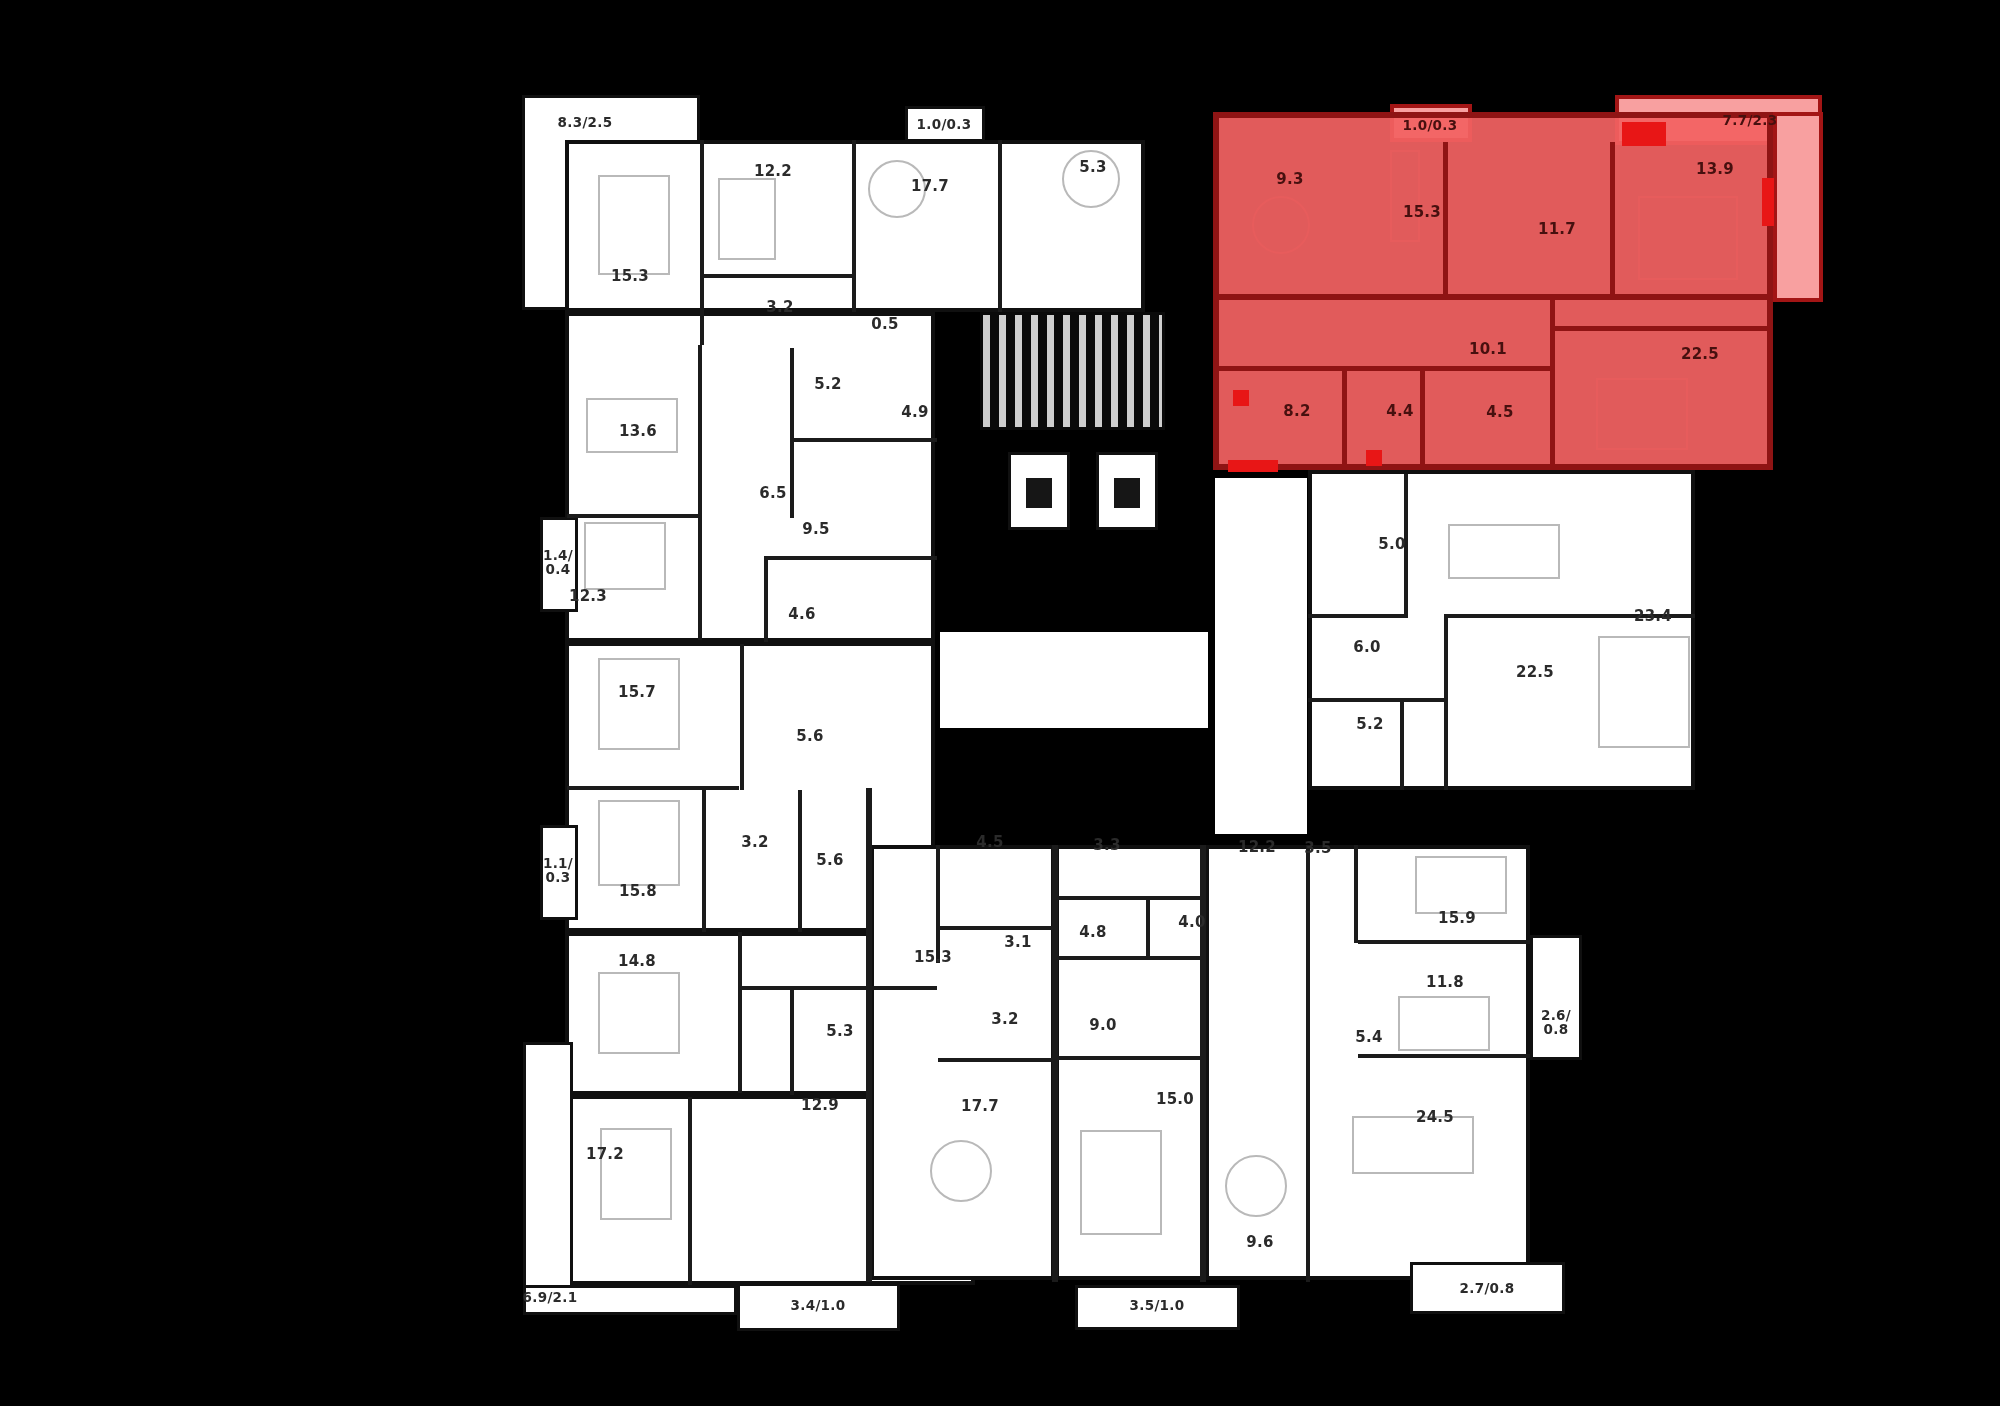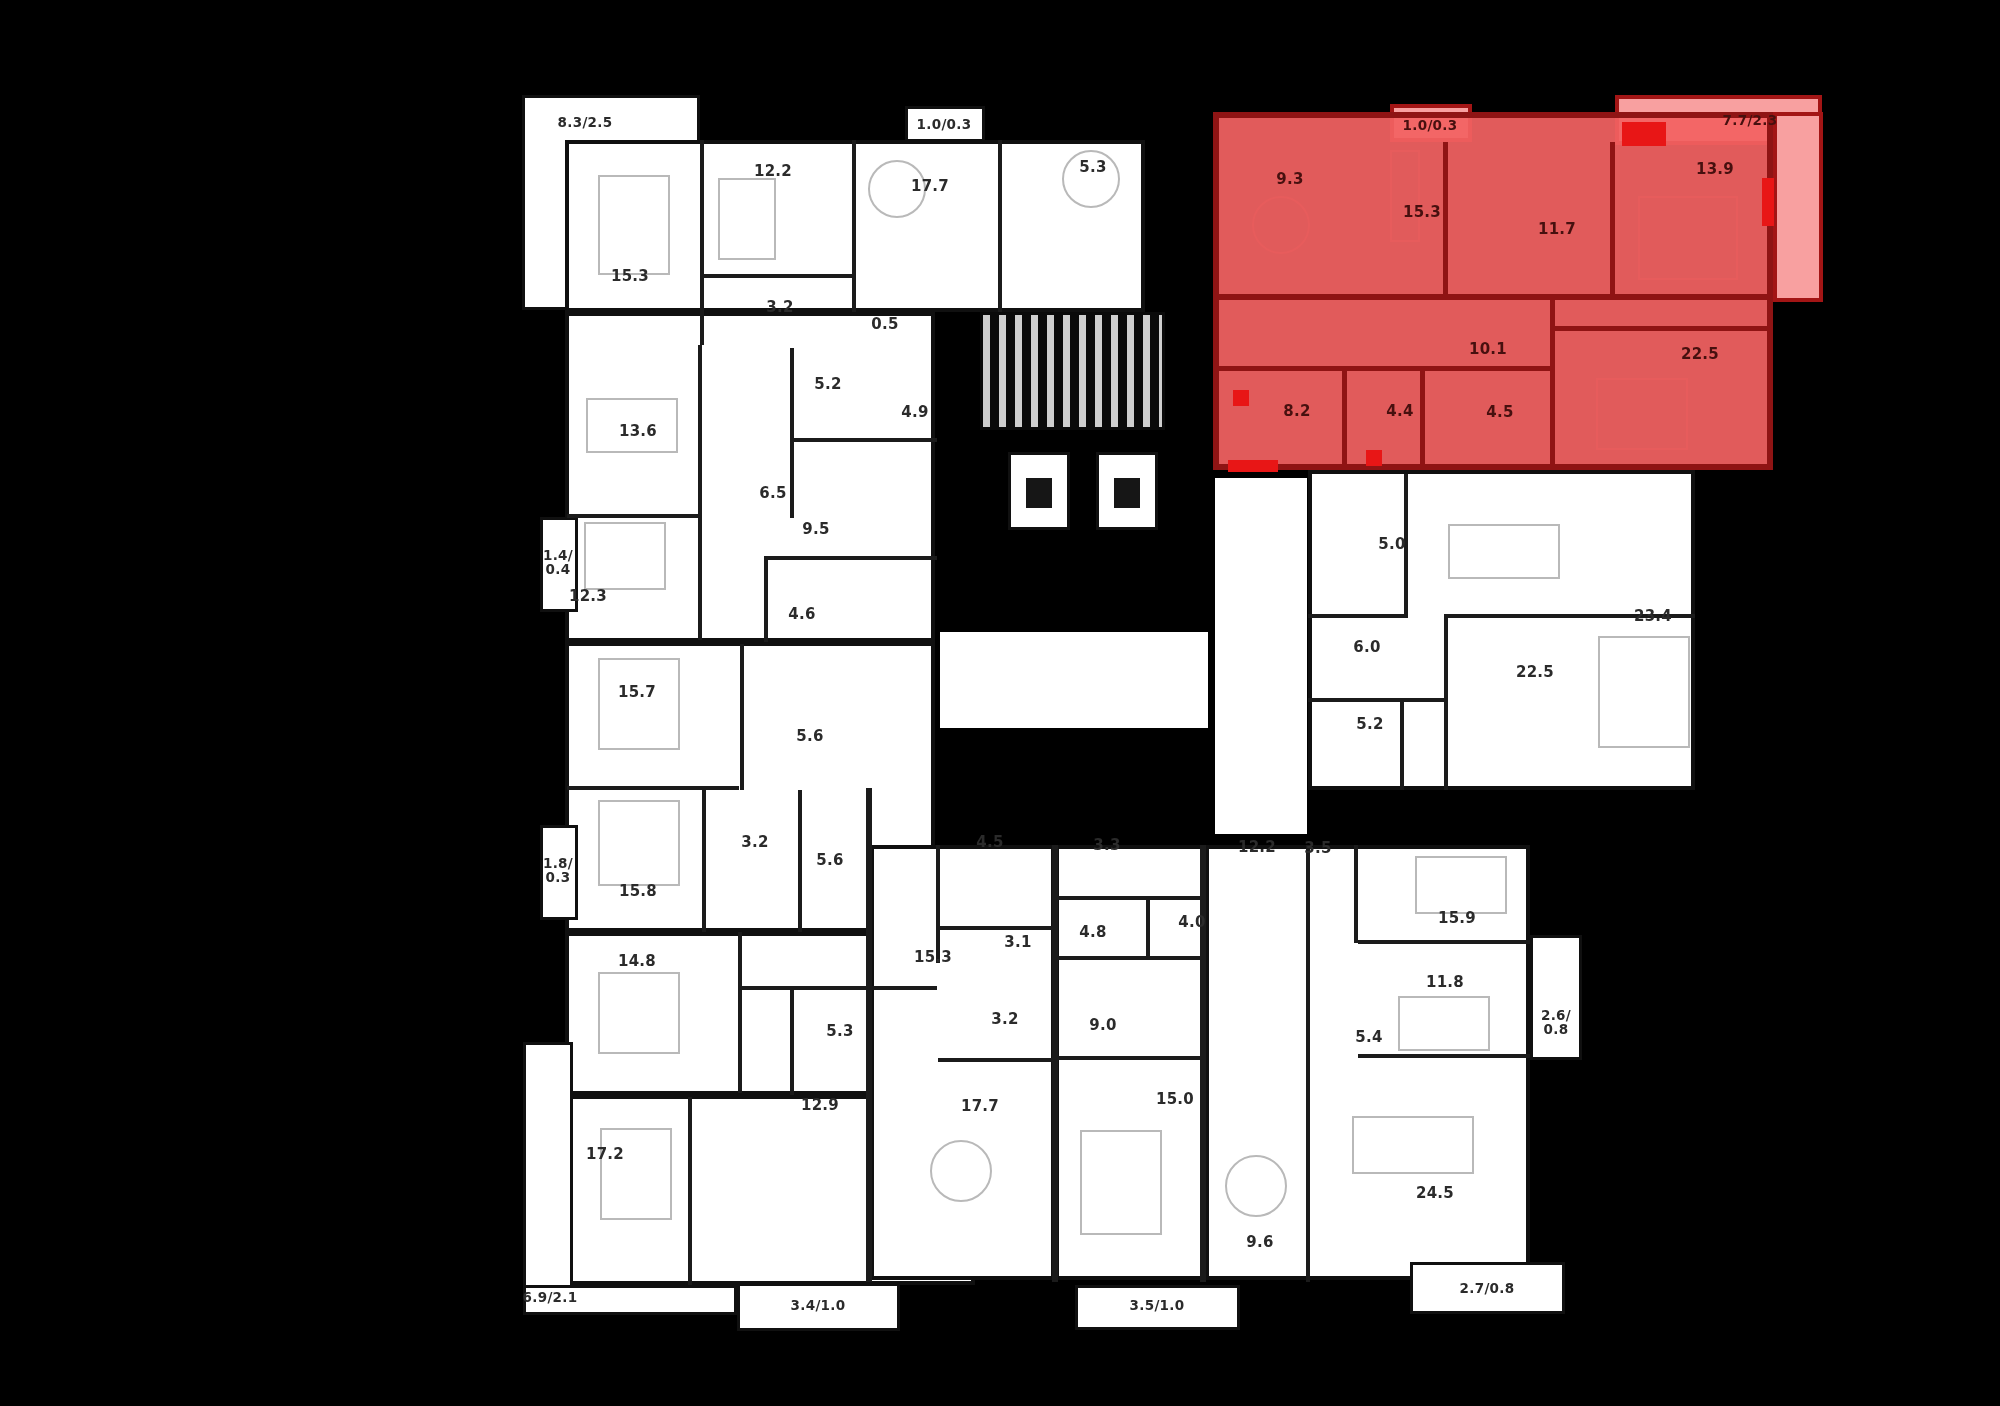--- a/index.html
+++ b/index.html
@@ -168,32 +168,32 @@
       <span class="lbl " style="left: 1107px; top: 846px;">3.3</span>
       <span class="lbl " style="left: 1093px; top: 933px;">4.8</span>
       <span class="lbl " style="left: 1192px; top: 923px;">4.0</span>
       <span class="lbl " style="left: 1103px; top: 1026px;">9.0</span>
       <span class="lbl " style="left: 1175px; top: 1100px;">15.0</span>
       <span class="lbl " style="left: 1257px; top: 848px;">12.2</span>
       <span class="lbl " style="left: 1318px; top: 849px;">3.5</span>
       <span class="lbl " style="left: 1457px; top: 919px;">15.9</span>
       <span class="lbl " style="left: 1445px; top: 983px;">11.8</span>
       <span class="lbl " style="left: 1345px; top: 1038px; margin-left: 24px;">5.4</span>
-      <span class="lbl " style="left: 1435px; top: 1194px;">24.5</span>
+      <span class="lbl " style="left: 1435px; top: 1118px;">24.5</span>
       <span class="lbl " style="left: 1260px; top: 1243px;">9.6</span>
       <span class="lbl " style="left: 1392px; top: 545px;">5.0</span>
       <span class="lbl " style="left: 1653px; top: 617px;">23.4</span>
       <span class="lbl " style="left: 1367px; top: 648px;">6.0</span>
       <span class="lbl " style="left: 1535px; top: 673px;">22.5</span>
       <span class="lbl " style="left: 1370px; top: 725px;">5.2</span>
       <span class="lbl bal" style="left: 585px; top: 122px;">8.3/2.5</span>
       <span class="lbl bal" style="left: 944px; top: 124px;">1.0/0.3</span>
       <span class="lbl bal" style="left: 558px; top: 562px;">1.4/
 0.4</span>
-      <span class="lbl bal" style="left: 558px; top: 870px;">1.8/
+      <span class="lbl bal" style="left: 558px; top: 870px;">1.1/
 0.3</span>
       <span class="lbl bal" style="left: 550px; top: 1297px;">6.9/2.1</span>
       <span class="lbl bal" style="left: 818px; top: 1305px;">3.4/1.0</span>
       <span class="lbl bal" style="left: 1157px; top: 1305px;">3.5/1.0</span>
       <span class="lbl bal" style="left: 1487px; top: 1288px;">2.7/0.8</span>
       <span class="lbl bal" style="left: 1556px; top: 1022px;">2.6/
 0.8</span>
       <span class="lbl hlr" style="left: 1290px; top: 180px;">9.3</span>
       <span class="lbl hlr" style="left: 1422px; top: 213px;">15.3</span>
       <span class="lbl hlr" style="left: 1557px; top: 230px;">11.7</span>

